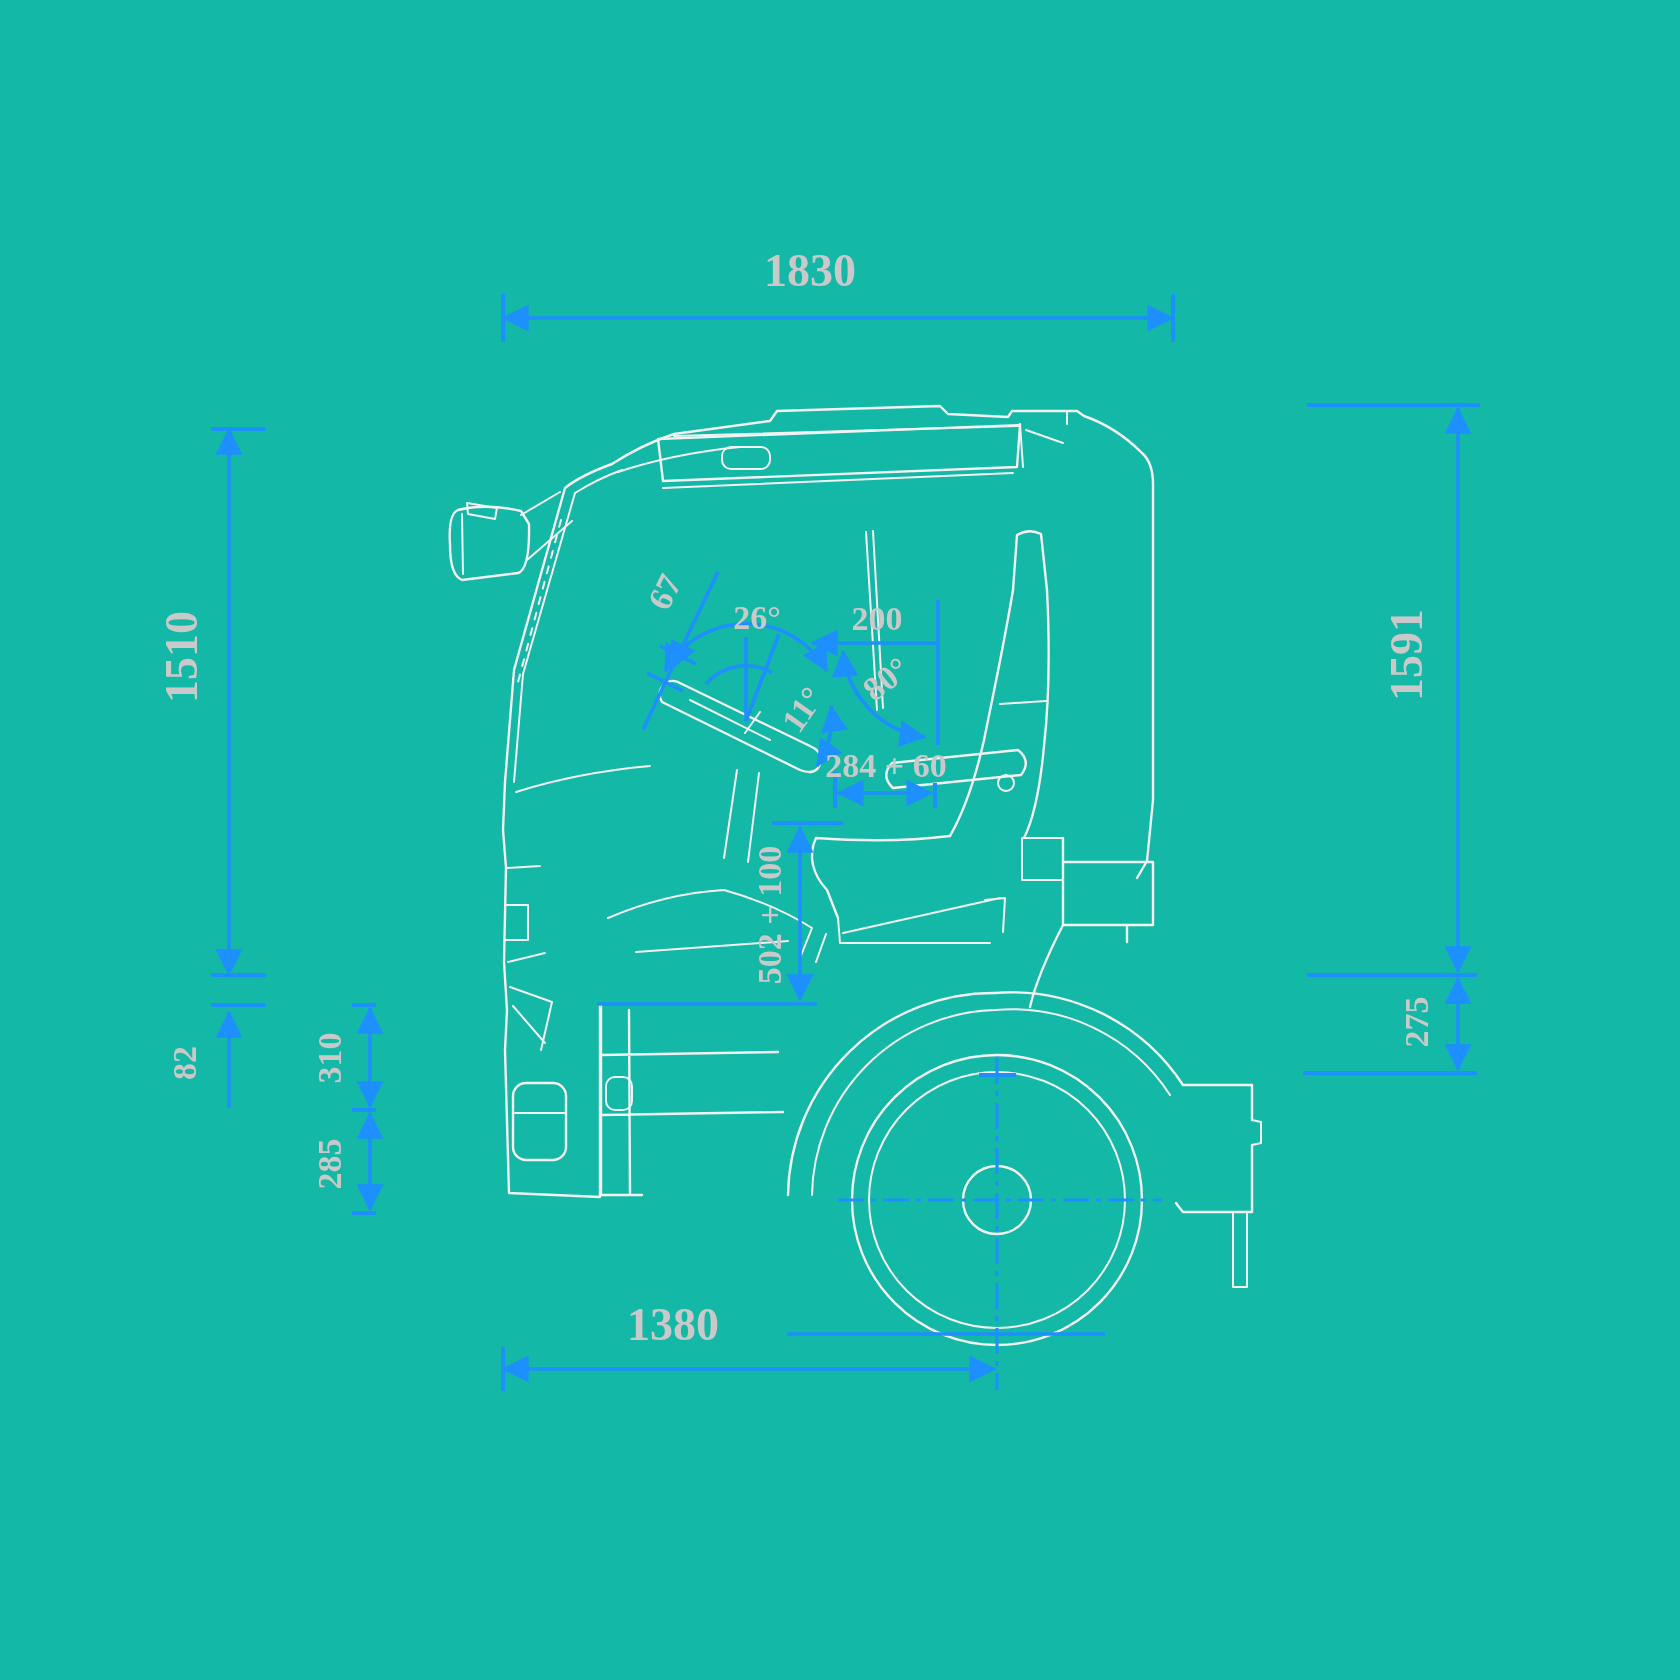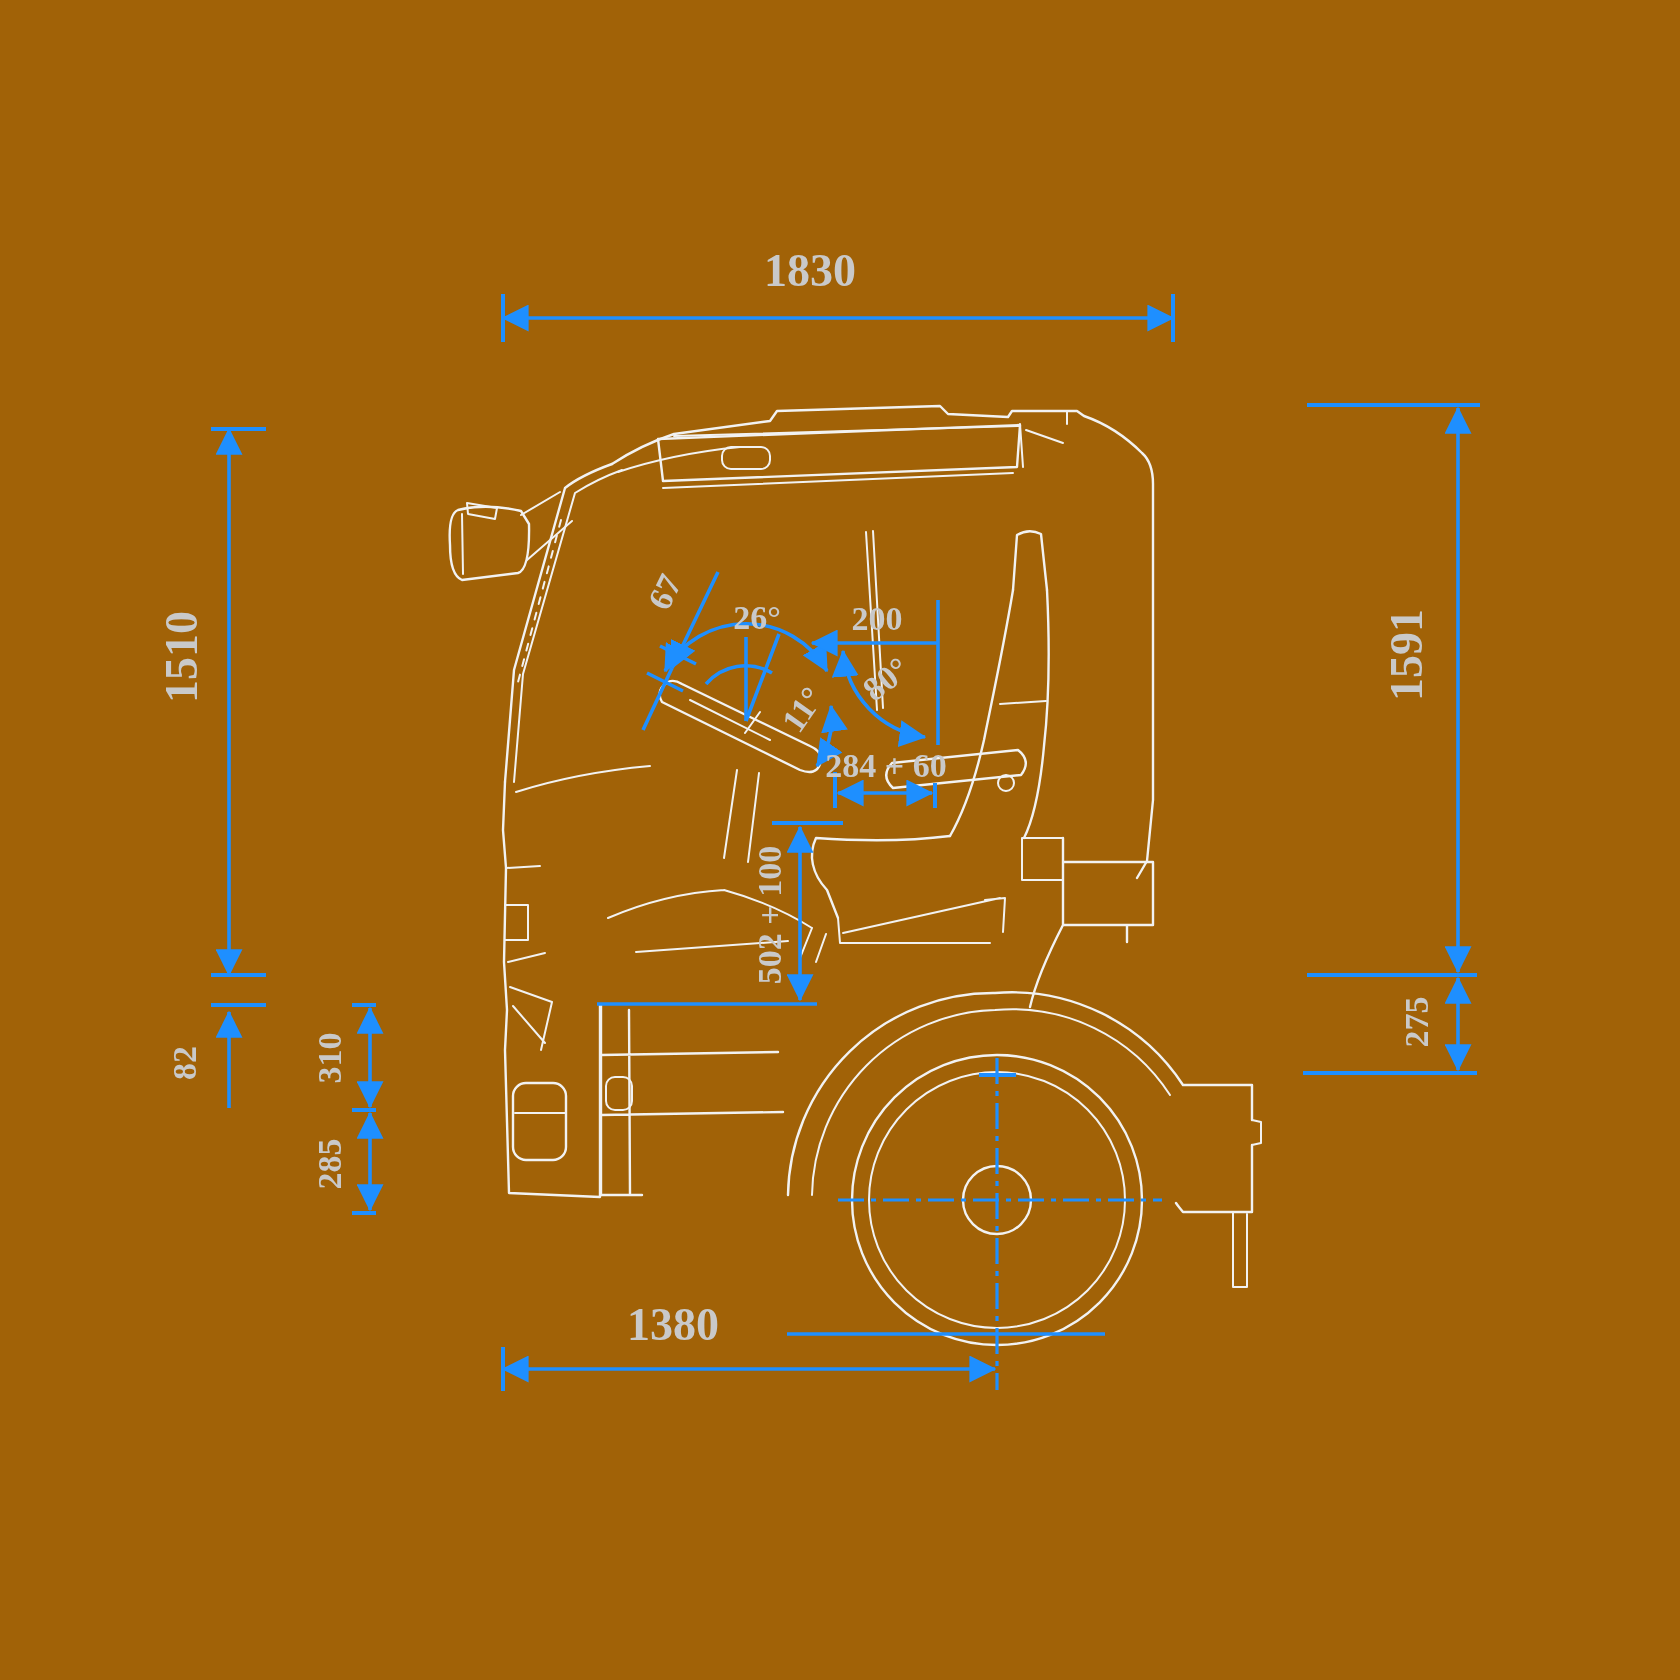--- a/index.html
+++ b/index.html
@@ -1,16 +1,16 @@
 <!DOCTYPE html>
 <html><head>
 <meta charset="utf-8">
 <style>
   html,body{margin:0;padding:0;background:#000;}
-  .stage{position:relative;width:1680px;height:1680px;background:#a16207;overflow:hidden;}
+  .stage{position:relative;width:1680px;height:1680px;background:#14b8a6;overflow:hidden;}
   svg{display:block;}
   text{font-family:"Liberation Serif","DejaVu Serif",serif;font-weight:bold;fill:#c9c9c9;}
   .t-big{font-size:46px;}
   .t-small{font-size:34px;}
   .w{stroke:#f2f2f2;stroke-width:2.4;fill:none;stroke-linecap:round;stroke-linejoin:round;}
   .w2{stroke:#f2f2f2;stroke-width:2;fill:none;stroke-linecap:round;stroke-linejoin:round;}
   .b{stroke:#1e8fff;stroke-width:3.6;fill:none;stroke-linecap:butt;}
   .bt{stroke:#1e8fff;stroke-width:4;fill:none;stroke-linecap:butt;}
   .bdash{stroke:#1e8fff;stroke-width:3.2;fill:none;stroke-dasharray:26 7 5 7;}
 </style>

